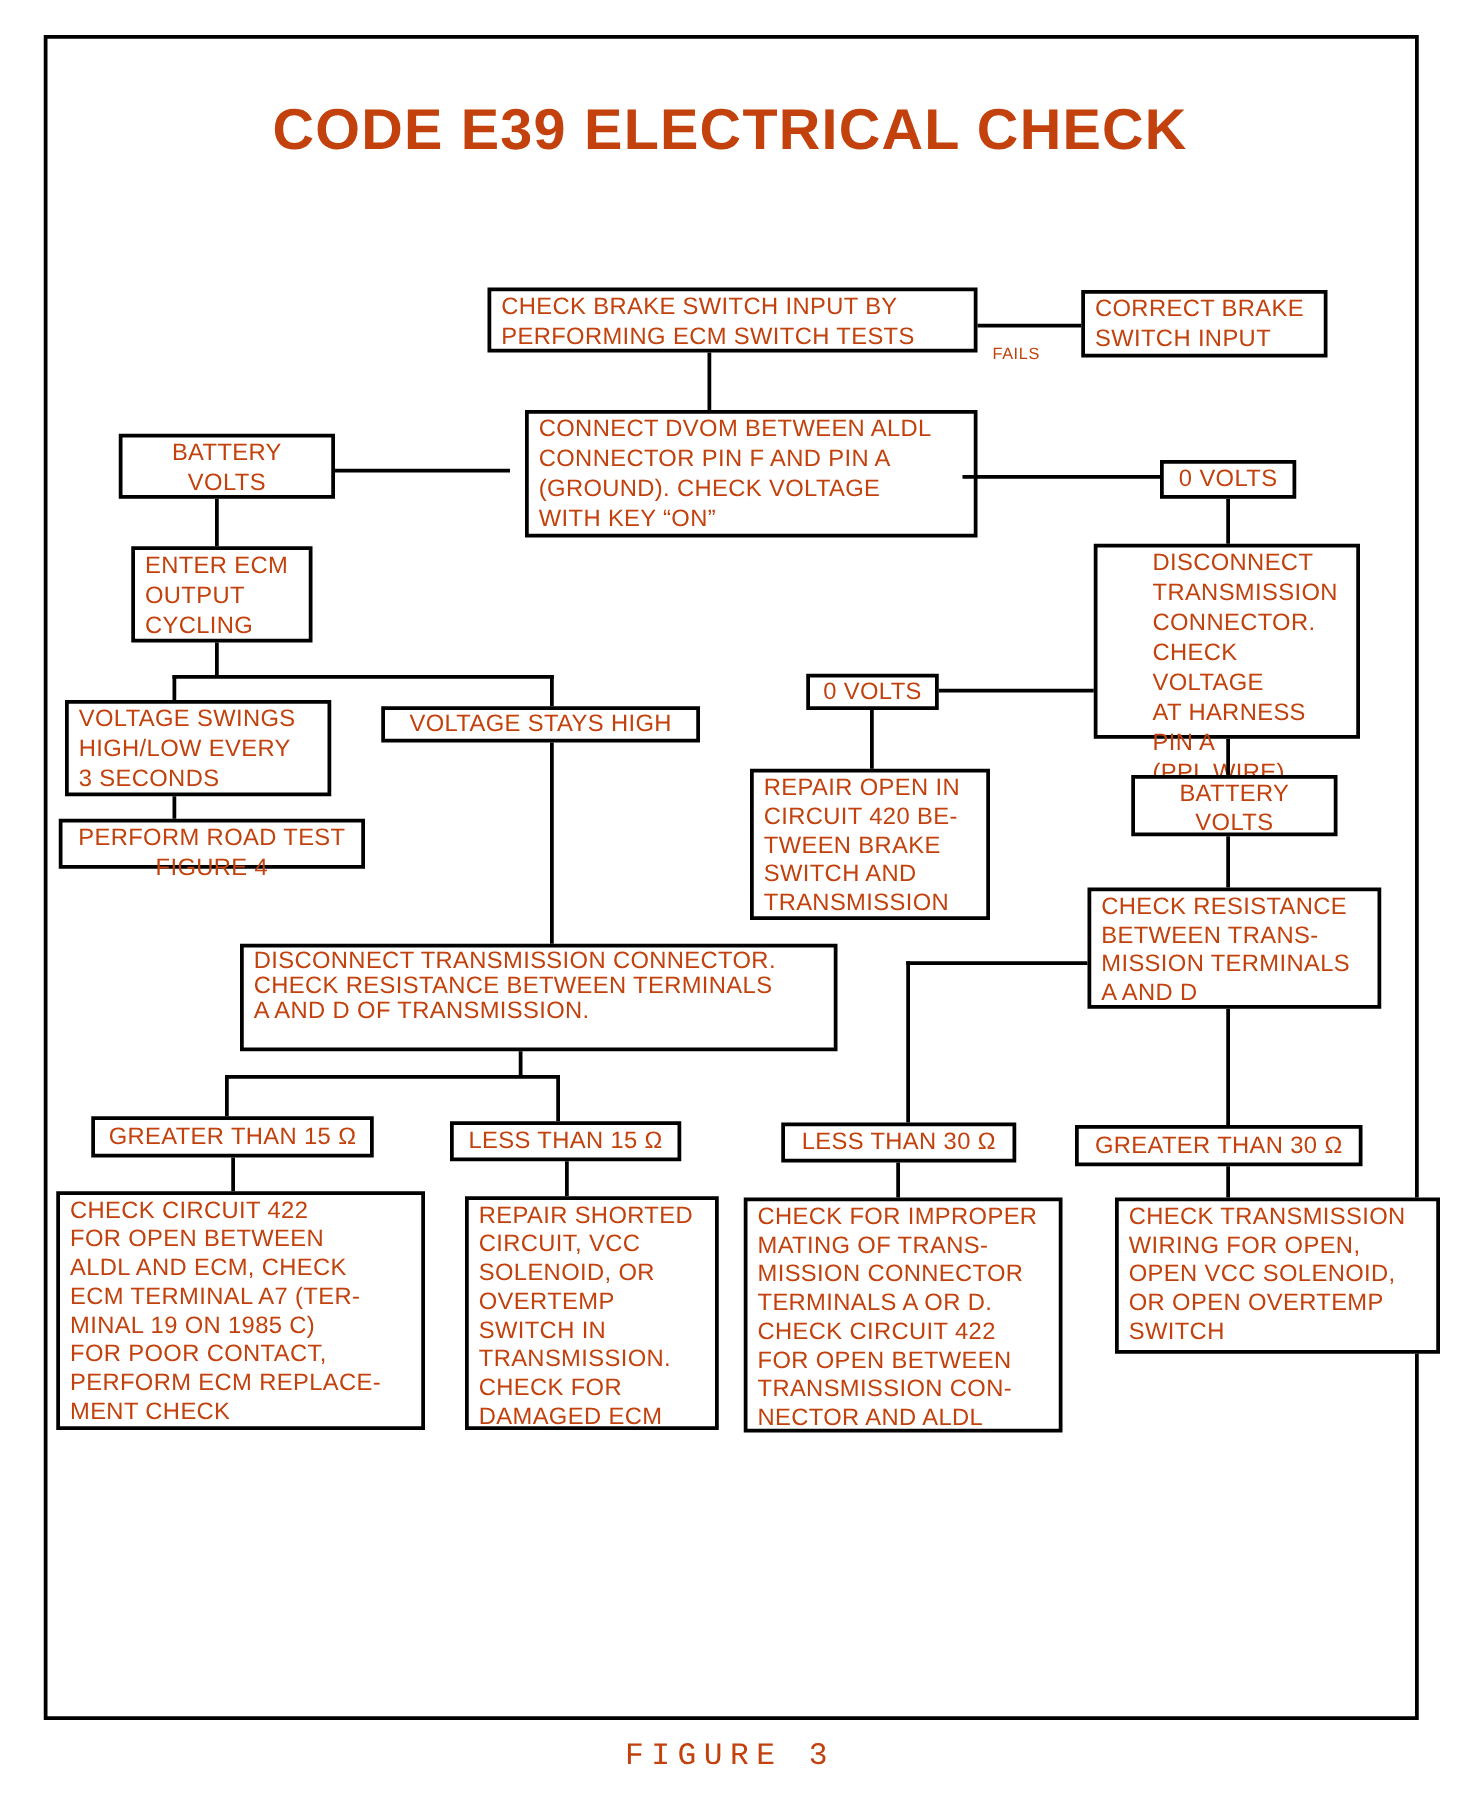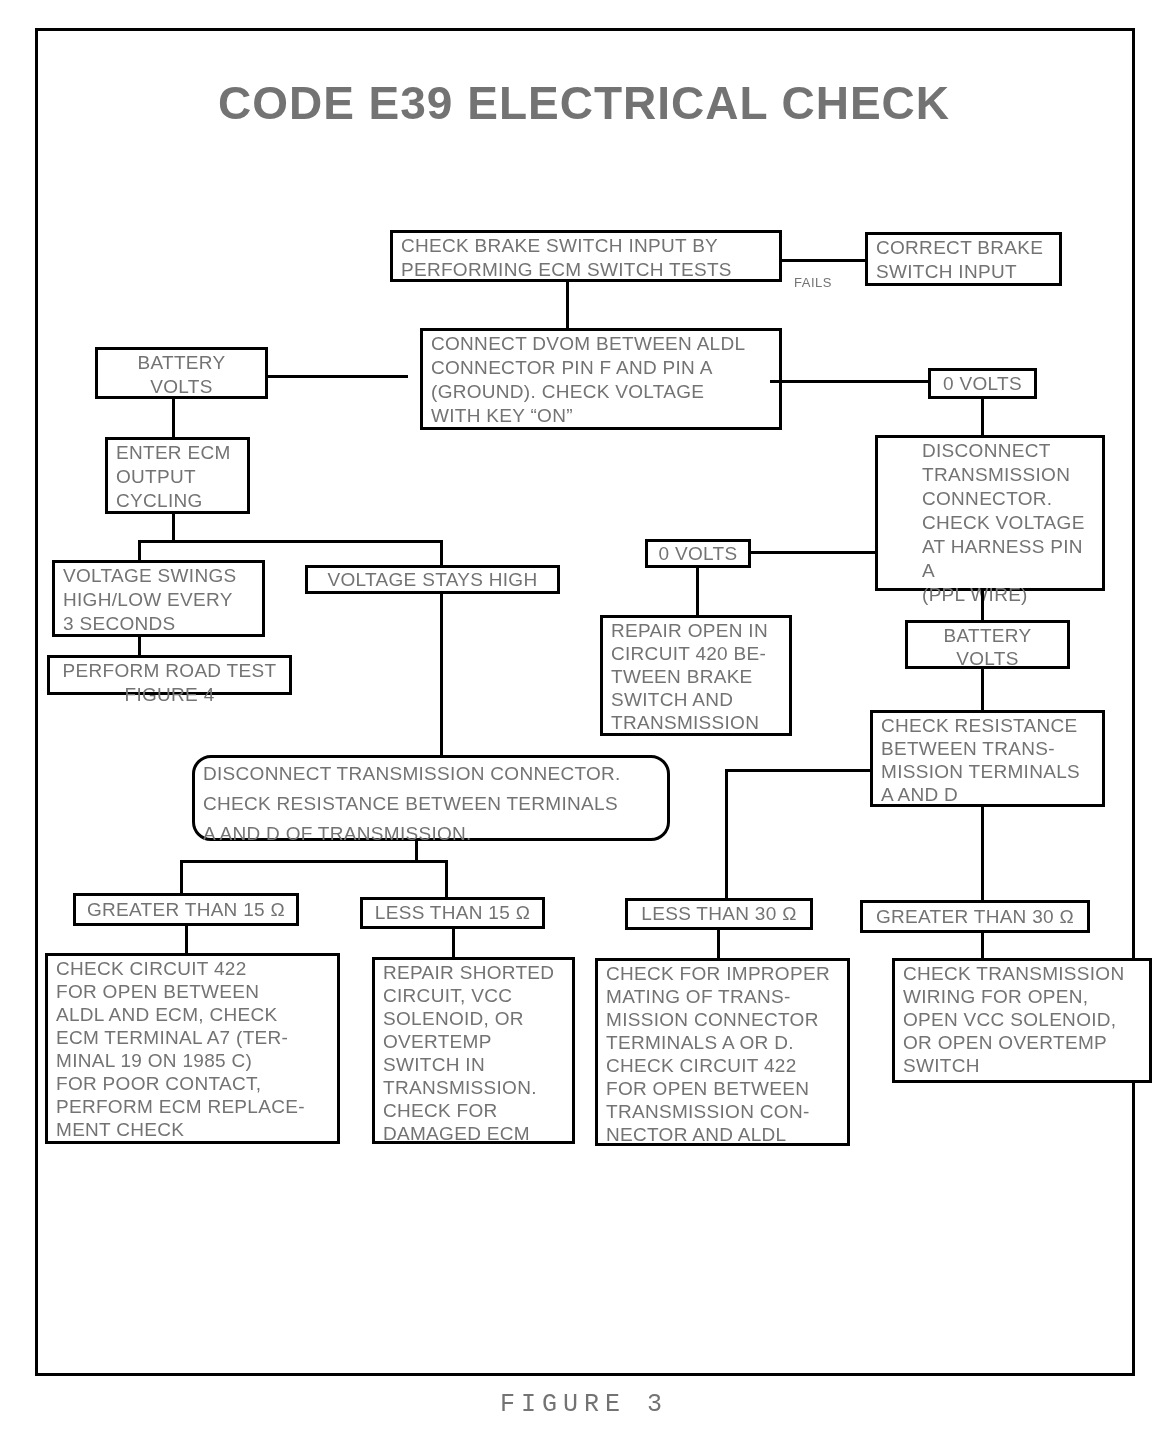--- a/index.html
+++ b/index.html
@@ -1,34 +1,34 @@
 <!DOCTYPE html>
 <html><head>
 <meta charset="utf-8">
 <style>
   html,body { margin:0; padding:0; background:#fff; }
   #page {
     position:relative; width:1168px; height:1440px; background:#fff;
-    font-family:"Liberation Sans", sans-serif; color:#737373; overflow:hidden;
+    font-family:"Liberation Sans", sans-serif; color:#c2410c; overflow:hidden;
   }
   #outer-border {
     position:absolute; left:35px; top:28px; width:1100px; height:1348px;
     border:3px solid #000; box-sizing:border-box;
   }
   #title {
     position:absolute; left:0; right:0; top:76px; text-align:center;
     font-size:46px; font-weight:bold; letter-spacing:1px;
   }
   .box {
     position:absolute; box-sizing:border-box; border:3px solid #000; background:#fff;
     font-size:19px; line-height:24px; padding:1px 8px;
     white-space:pre-line; letter-spacing:0.3px;
   }
   .box.lh23 { line-height:23px; }
-  .box.lh26 { line-height:30px;border-radius:19px; }
+  .box.lh26 { line-height:20px; }
   .box.center { text-align:center; }
   .box.single {
     display:flex; align-items:center; justify-content:center;
     white-space:nowrap; padding:0 4px;
   }
   .line { position:absolute; background:#000; }
   .edge-label { position:absolute; font-size:13px; letter-spacing:0.5px; background:#fff; padding:0 3px;margin-top:38px; }
   #caption {
     position:absolute; left:0; right:0; top:1390px; text-align:center;
     font-family:"Liberation Mono", monospace; font-size:25px; letter-spacing:6px;
@@ -62,21 +62,21 @@
 OUTPUT
 CYCLING</div>
   <div class="box" style="left:52px;top:560px;width:213px;height:77px;">VOLTAGE SWINGS
 HIGH/LOW EVERY
 3 SECONDS</div>
   <div class="box single" style="left:305px;top:565px;width:255px;height:29px;">VOLTAGE STAYS HIGH</div>
   <div class="box center" style="left:47px;top:655px;width:245px;height:40px;">PERFORM ROAD TEST
 FIGURE 4</div>
 
   <div class="box single" style="left:645px;top:539px;width:106px;height:29px;">0 VOLTS</div>
-  <div class="box" style="left:875px;top:435px;width:230px;height:156px;padding-left:44px;">DISCONNECT
+  <div class="box" style="left:875px;top:435px;width:213px;height:156px;padding-left:44px;">DISCONNECT
 TRANSMISSION
 CONNECTOR.
 CHECK VOLTAGE
 AT HARNESS PIN A
 (PPL WIRE)</div>
   <div class="box lh23" style="left:600px;top:615px;width:192px;height:121px;">REPAIR OPEN IN
 CIRCUIT 420 BE-
 TWEEN BRAKE
 SWITCH AND
 TRANSMISSION</div>

